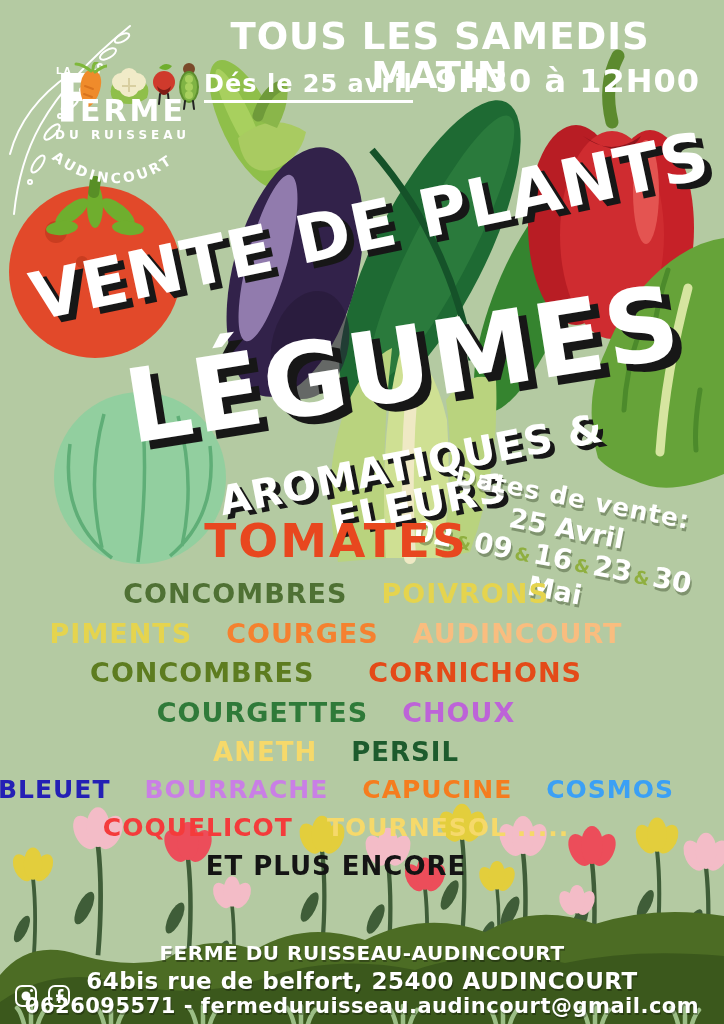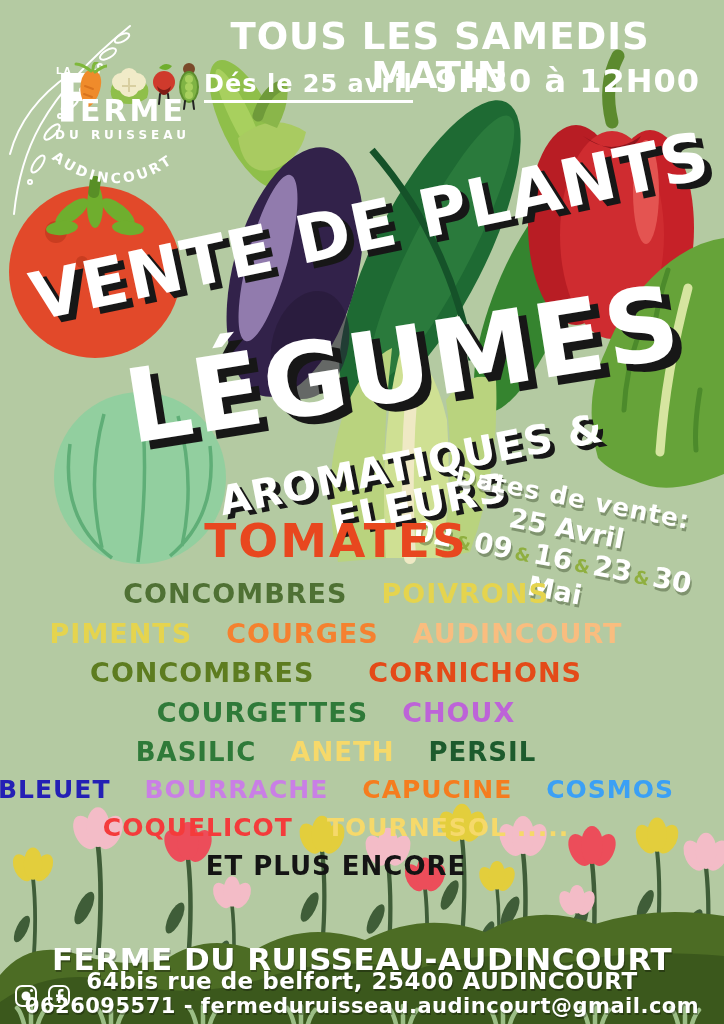--- a/index.html
+++ b/index.html
@@ -49,21 +49,21 @@
   
   .plant-list{position:absolute;left:30px;top:512px;width:612px;display:flex;
     flex-direction:column;align-items:center;gap:6px;z-index:3;}
   .plant-row{display:flex;gap:34px;justify-content:center;align-items:baseline;
     line-height:1.25;letter-spacing:1px;}
   .plant-row:first-child{letter-spacing:2px;}
   .more{font-size:26px;color:#141414;margin-top:2px;letter-spacing:1px;}
   
   .footer-line{position:absolute;left:0;width:724px;text-align:center;color:#fff;z-index:4;
     text-shadow:1px 2px 0 rgba(0,0,0,0.3);letter-spacing:0.5px;}
-  .f1{top:941px;font-size:31px;}
+  .f1{top:941px;font-size:20px;}
   .f2{top:968px;font-size:23px;}
   .f3{top:994px;font-size:21px;}
   .social{position:absolute;left:14px;top:984px;display:flex;gap:9px;z-index:5;}
 </style>
 </head>
 <body>
 
 <div class="poster">
 
   <svg id="scene" class="layer" width="724" height="1024" viewBox="0 0 724 1024">
@@ -342,21 +342,20 @@
       </div>
       <div class="plant-row" style="font-size: 27px;">
         <span class="plant-item" style="color: rgb(93, 124, 32);">CONCOMBRES</span>
         <span class="plant-item" style="color: rgb(228, 74, 24); margin-left: 20px;">CORNICHONS</span>
       </div>
       <div class="plant-row" style="font-size: 27px;">
         <span class="plant-item" style="color: rgb(47, 122, 57);">COURGETTES</span>
         <span class="plant-item" style="color: rgb(189, 99, 216);">CHOUX</span>
       </div>
       <div class="plant-row" style="font-size: 26px;">
-        <span class="plant-item" style="color: rgb(47, 122, 57);">BASILIC</span>
         <span class="plant-item" style="color: rgb(246, 217, 106);">ANETH</span>
         <span class="plant-item" style="color: rgb(29, 91, 45);">PERSIL</span>
       </div>
       <div class="plant-row" style="font-size: 25px;">
         <span class="plant-item" style="color: rgb(36, 32, 181);">BLEUET</span>
         <span class="plant-item" style="color: rgb(201, 127, 229);">BOURRACHE</span>
         <span class="plant-item" style="color: rgb(245, 125, 31);">CAPUCINE</span>
         <span class="plant-item" style="color: rgb(59, 160, 245);">COSMOS</span>
       </div>
       <div class="plant-row" style="font-size: 25px;">

